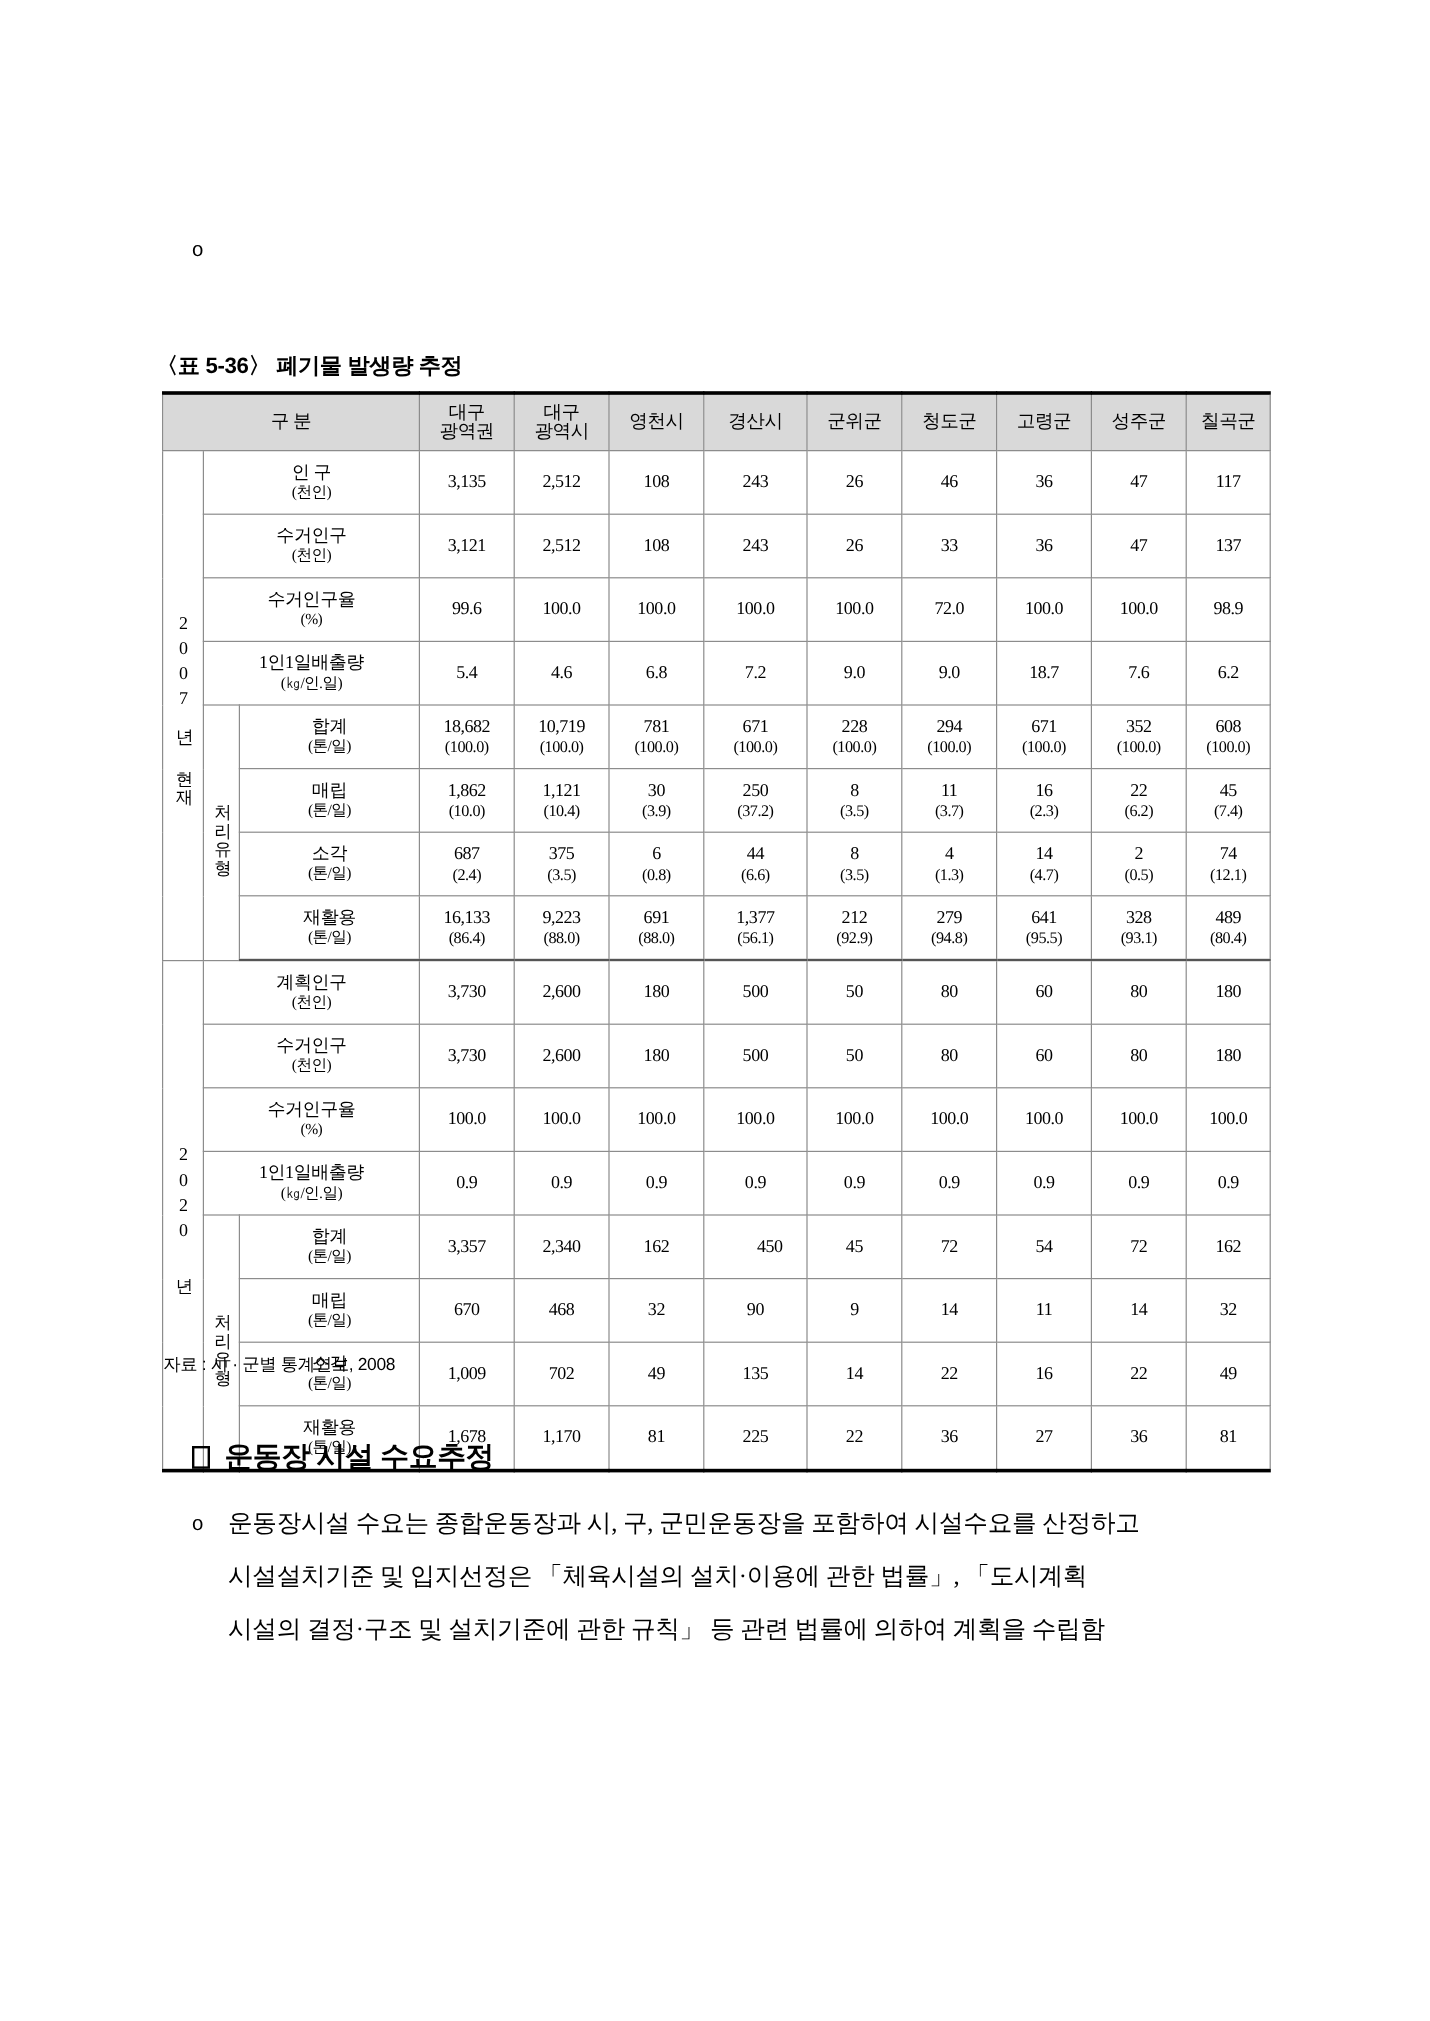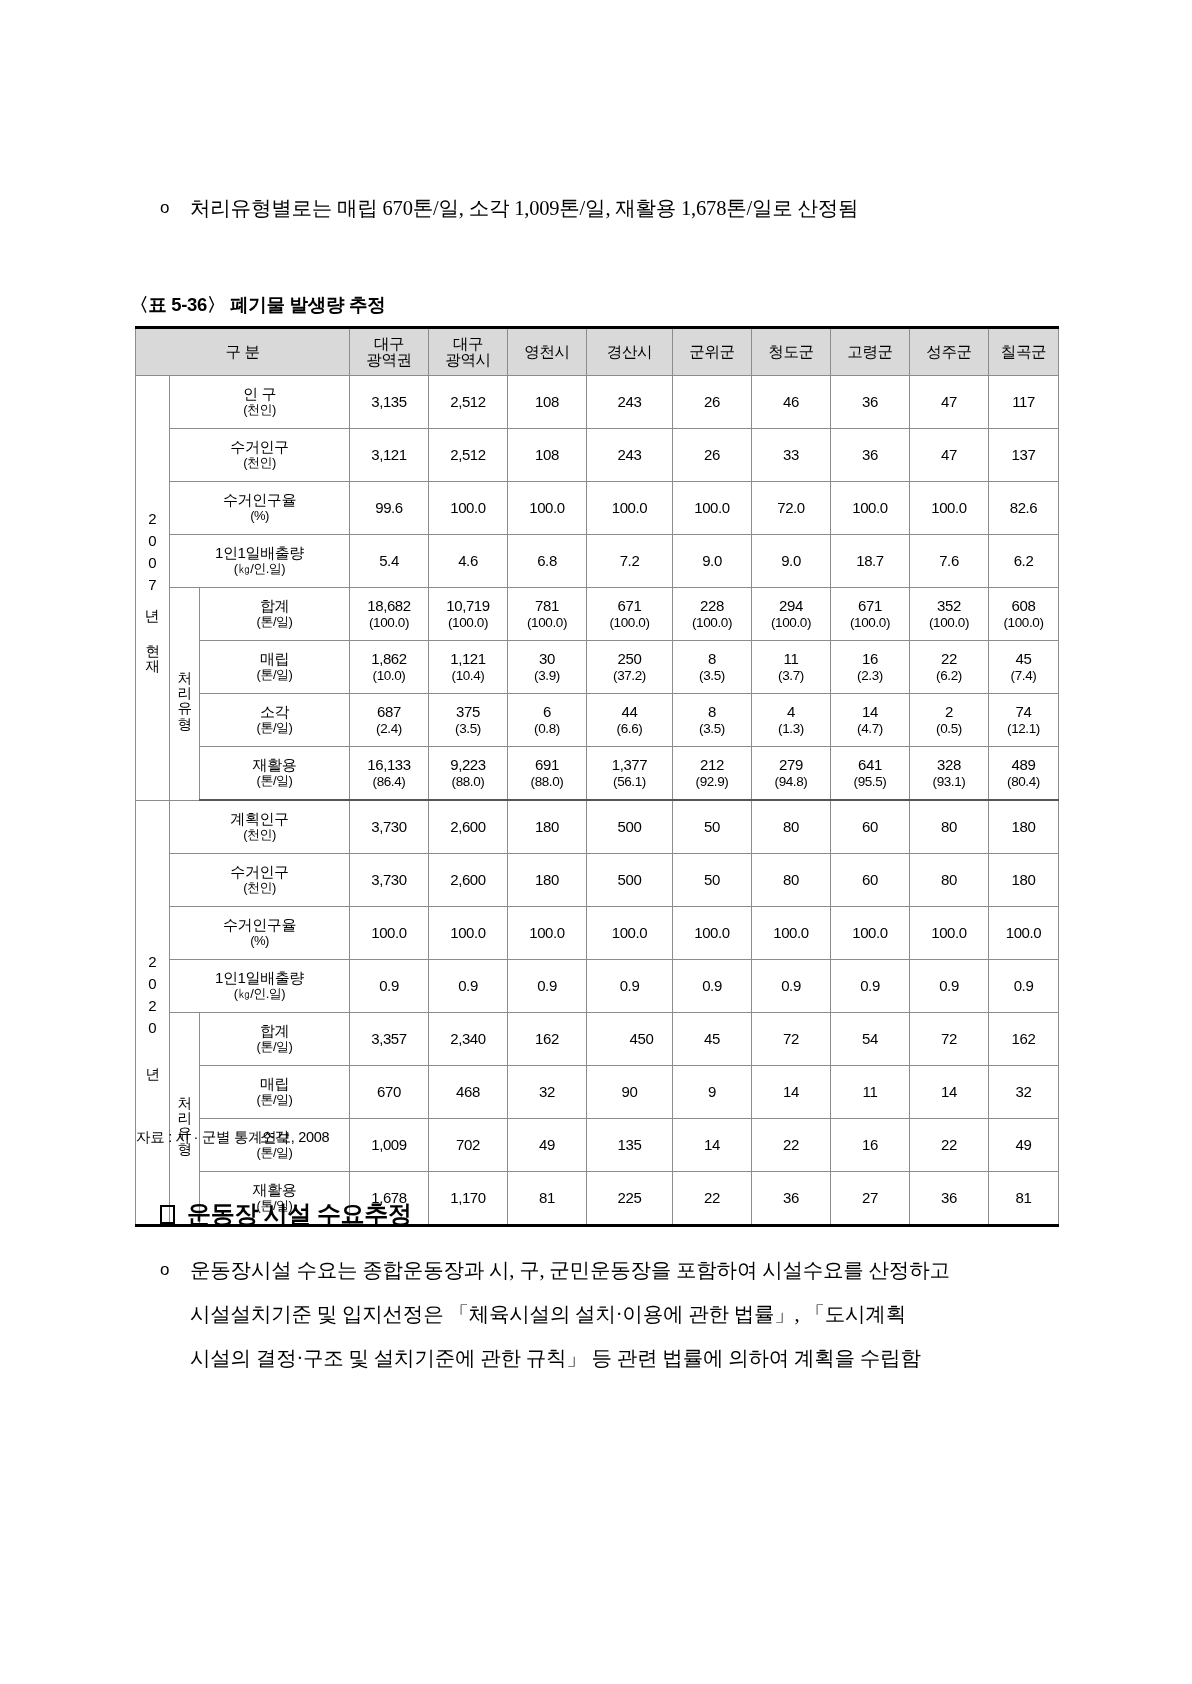--- a/index.html
+++ b/index.html
@@ -70,21 +70,21 @@
   .tbl-wrap {
     position: absolute;
     left: 135px;
     top: 326px;
     width: 923px;
   }
   table.data {
     border-collapse: collapse;
     width: 923px;
     table-layout: fixed;
-    font-family: Liberation Sans, sans-serif;
+    font-family: Liberation Serif, serif;
     border-radius: 16px;
   }
   table.data td, table.data th {
     border: 1px solid #8c8c8c;
     text-align: center;
     vertical-align: middle;
     font-weight: normal;
     font-size: 15px;
     padding: 0;
     line-height: 1.12;
@@ -199,21 +199,20 @@
 </style>
 </head>
 <body>
 
 <div class="page">
 
   <div class="top-block">
     <div class="bullet-row">
       <div class="bullet-mark">о</div>
       <div class="bullet-body">
-        <div class="jline">처리유형별로는 매립 670톤/일, 소각 1,009톤/일, 재활용 1,678톤/일로 산정됨</div>
       </div>
     </div>
   </div>
 
   <div class="table-caption">〈표 5-36〉 폐기물 발생량 추정</div>
 
   <div class="tbl-wrap">
     <table class="data">
       <colgroup>
         <col style="width:34px">
@@ -277,21 +276,21 @@
           <tr>
             <td class="lbl namecell" colspan="2"><span>수거인구율</span><span class="unit">(%)</span></td>
             <td class="num" style="height: 52px;"><span>99.6</span></td>
             <td class="num" style="height: 52px;"><span>100.0</span></td>
             <td class="num" style="height: 52px;"><span>100.0</span></td>
             <td class="num" style="height: 52px;"><span>100.0</span></td>
             <td class="num" style="height: 52px;"><span>100.0</span></td>
             <td class="num" style="height: 52px;"><span>72.0</span></td>
             <td class="num" style="height: 52px;"><span>100.0</span></td>
             <td class="num" style="height: 52px;"><span>100.0</span></td>
-            <td class="num" style="height: 52px;"><span>82.6</span></td>
+            <td class="num" style="height: 52px;"><span>98.9</span></td>
           </tr>
           <tr>
             <td class="lbl namecell" colspan="2"><span>1인1일배출량</span><span class="unit">(㎏/인.일)</span></td>
             <td class="num" style="height: 52px;"><span>5.4</span></td>
             <td class="num" style="height: 52px;"><span>4.6</span></td>
             <td class="num" style="height: 52px;"><span>6.8</span></td>
             <td class="num" style="height: 52px;"><span>7.2</span></td>
             <td class="num" style="height: 52px;"><span>9.0</span></td>
             <td class="num" style="height: 52px;"><span>9.0</span></td>
             <td class="num" style="height: 52px;"><span>18.7</span></td>

